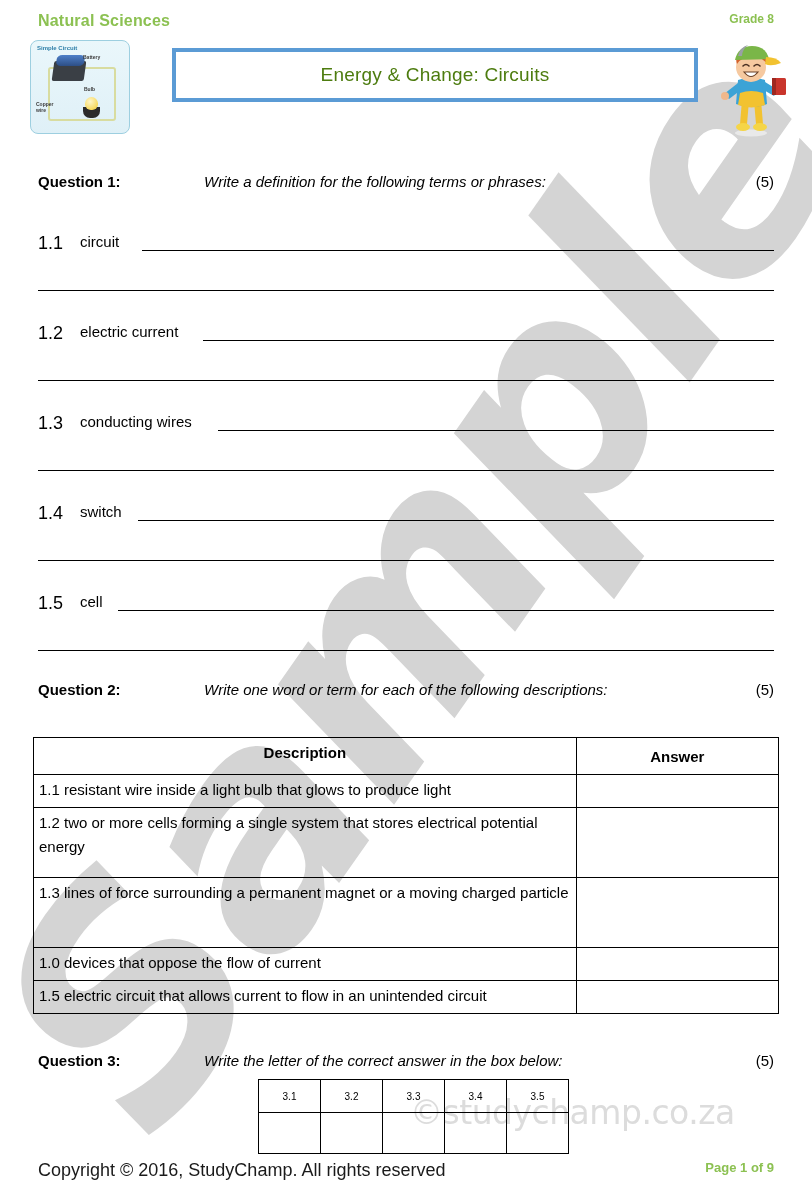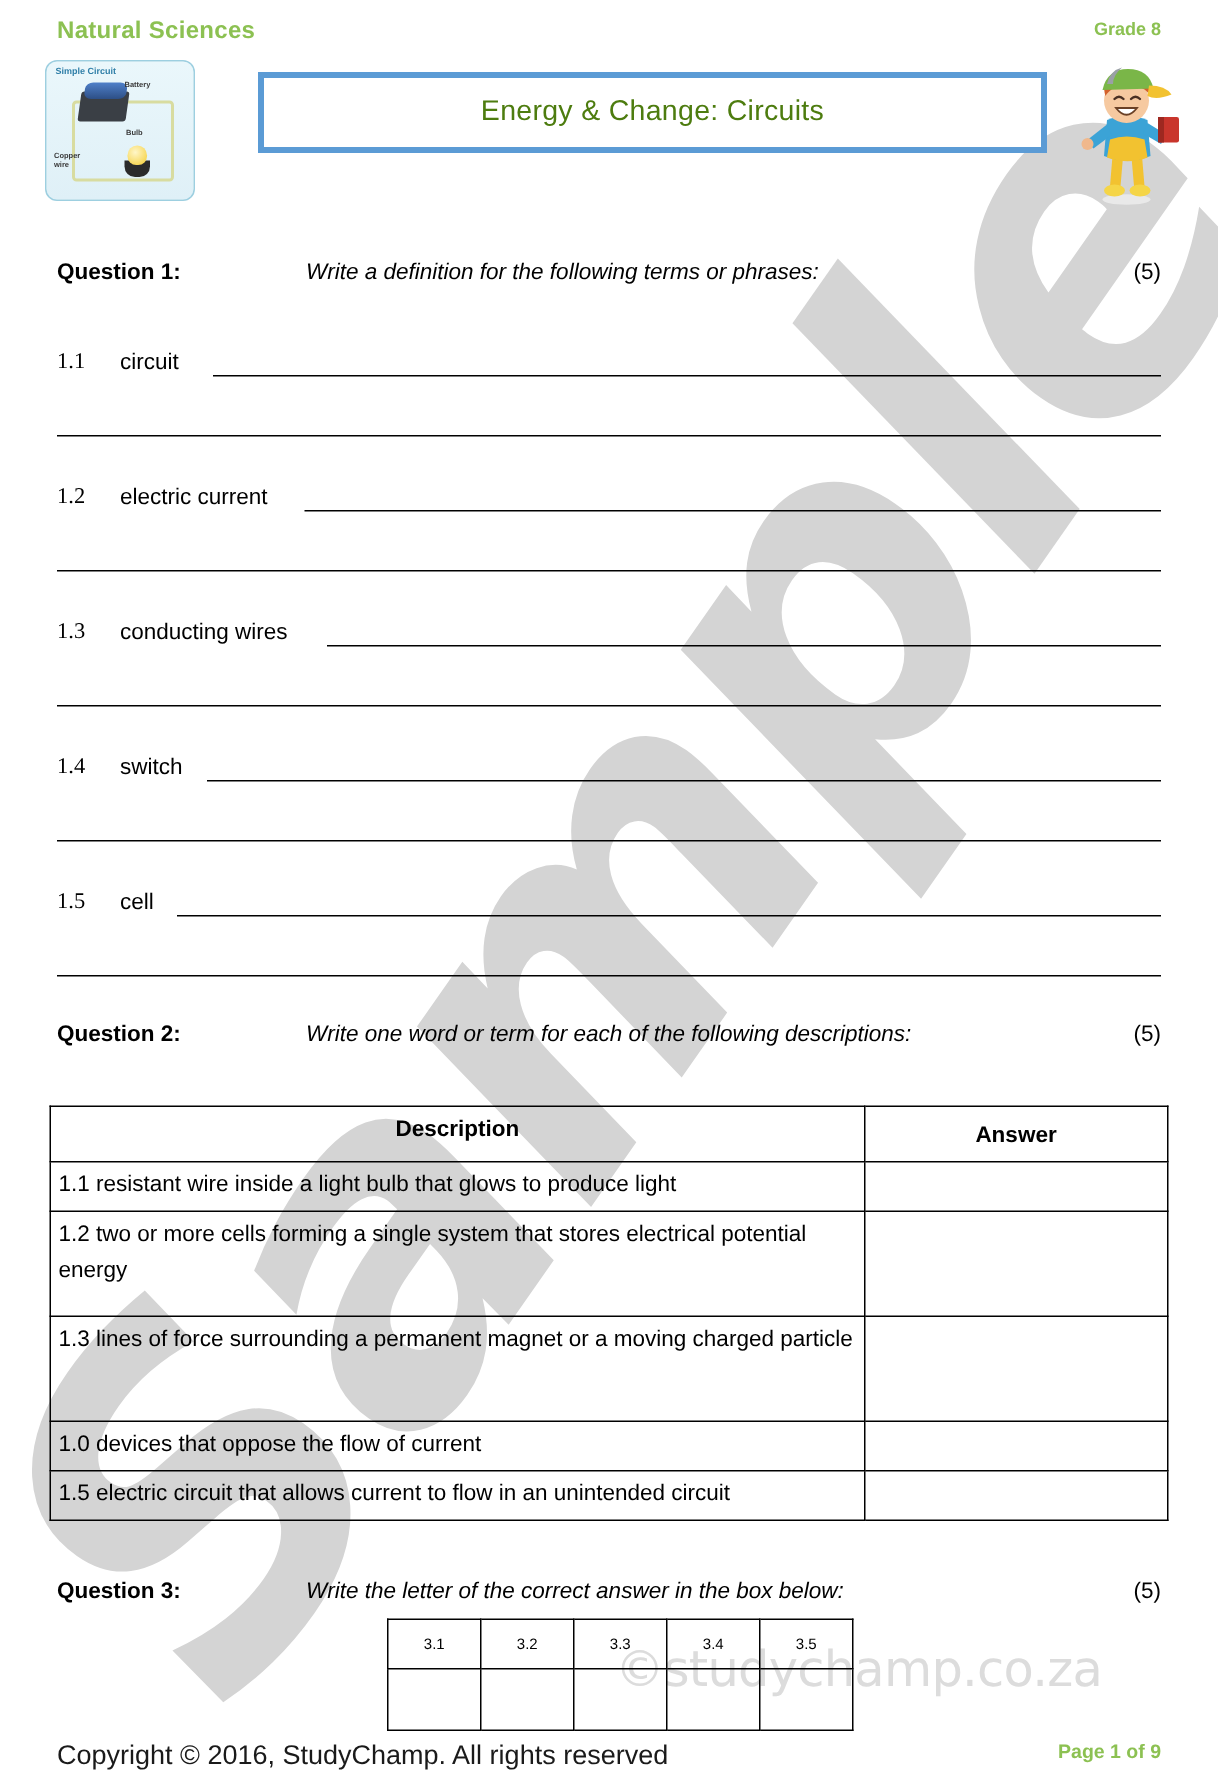--- a/index.html
+++ b/index.html
@@ -245,22 +245,21 @@
   .q1-item {
     position: absolute;
     left: 38px;
     width: 736px;
     z-index: 8;
   }
   .q1-num {
     position: absolute;
     left: 0;
     top: 0;
-    font-size: 15px;
-    font-family: Liberation Serif, serif;
+    font-size: 18px;
   }
   .q1-term {
     position: absolute;
     left: 42px;
     top: 0;
     font-size: 15px;
     white-space: nowrap;
   }
   .q1-rule {
     position: absolute;

